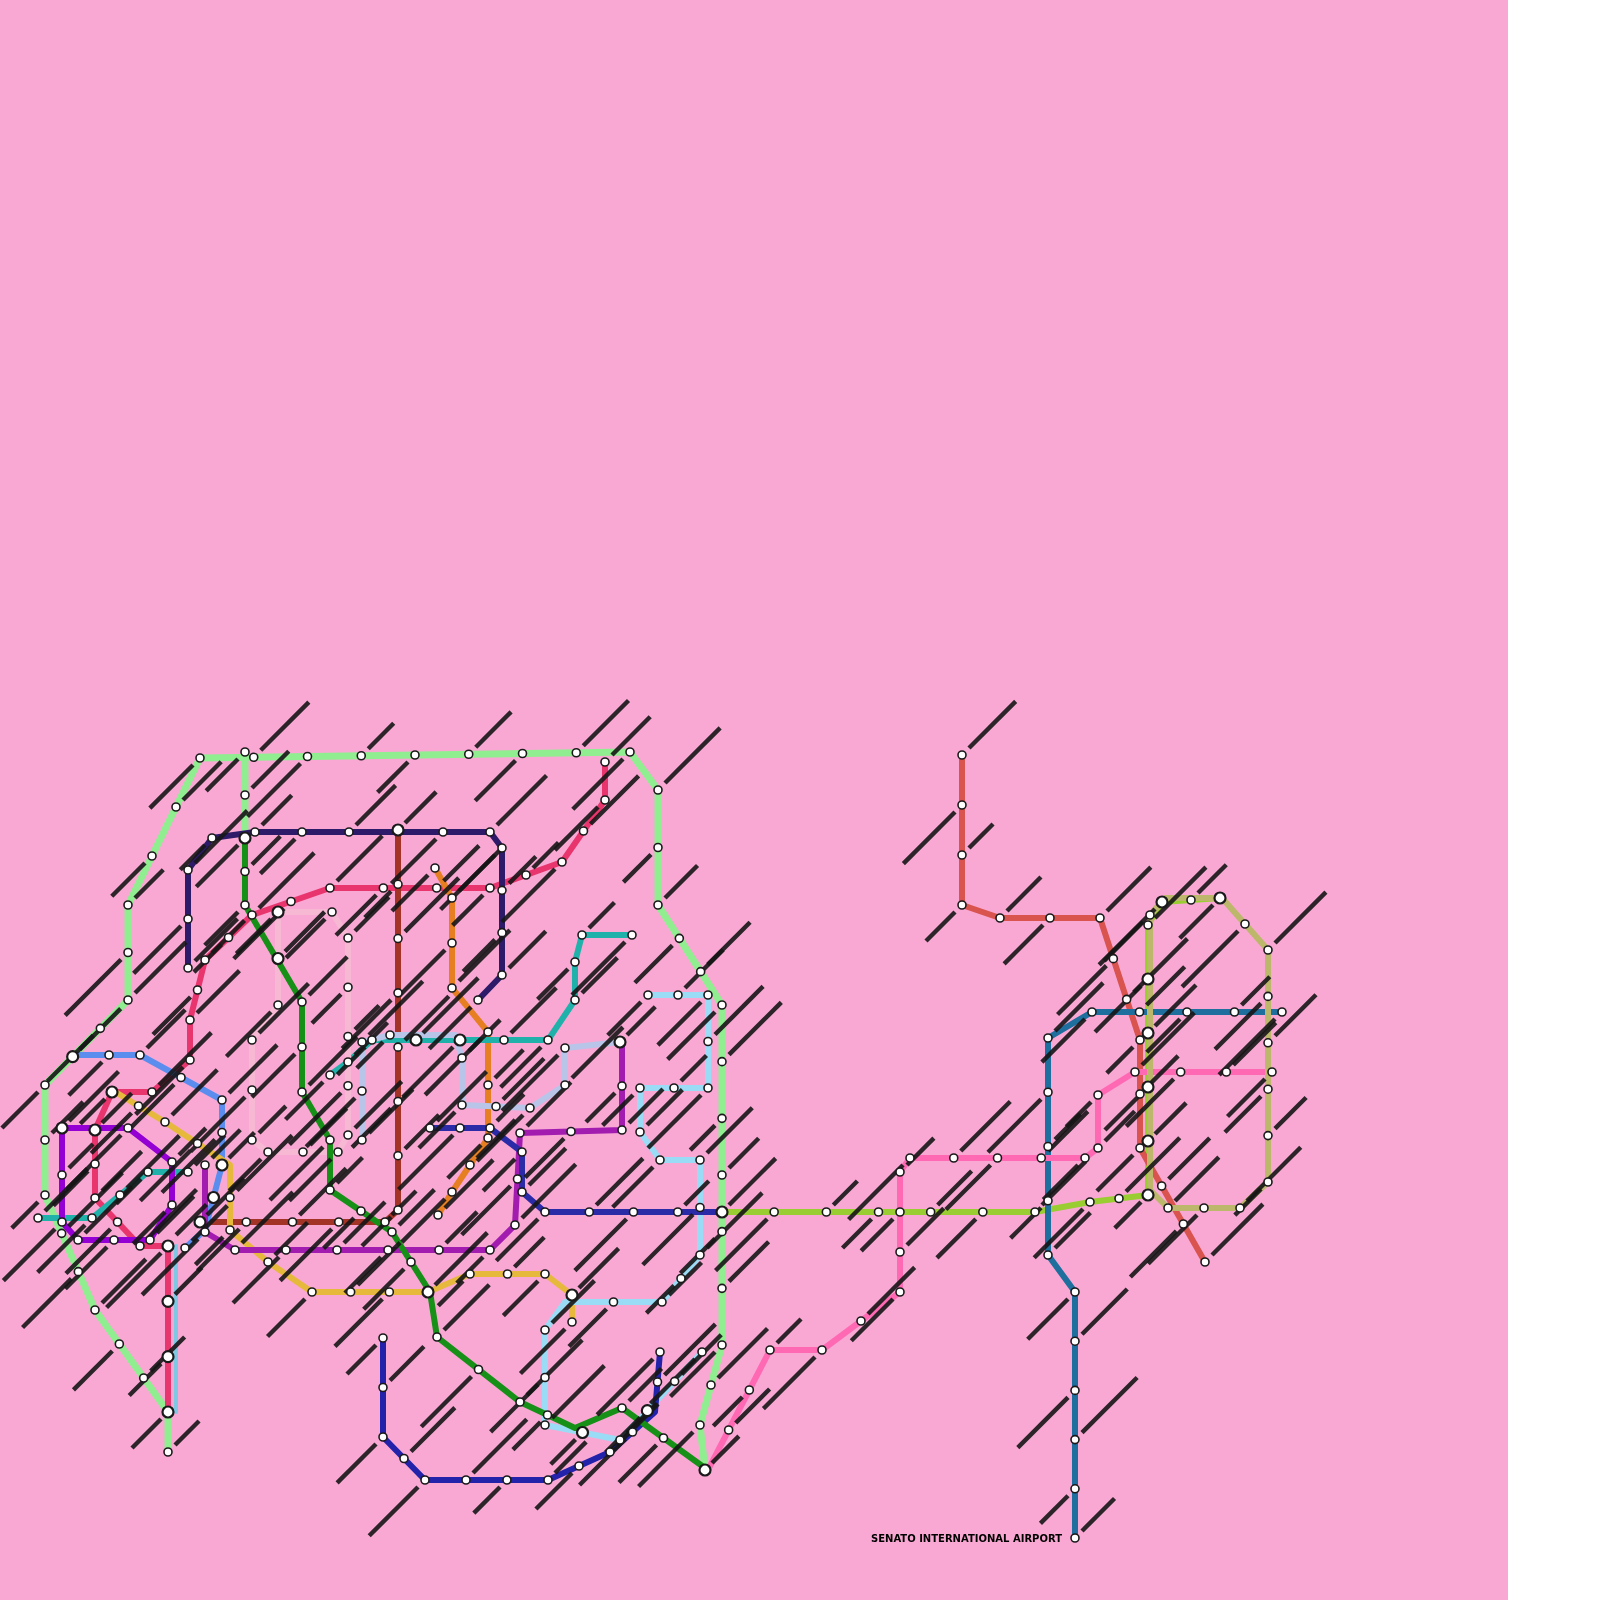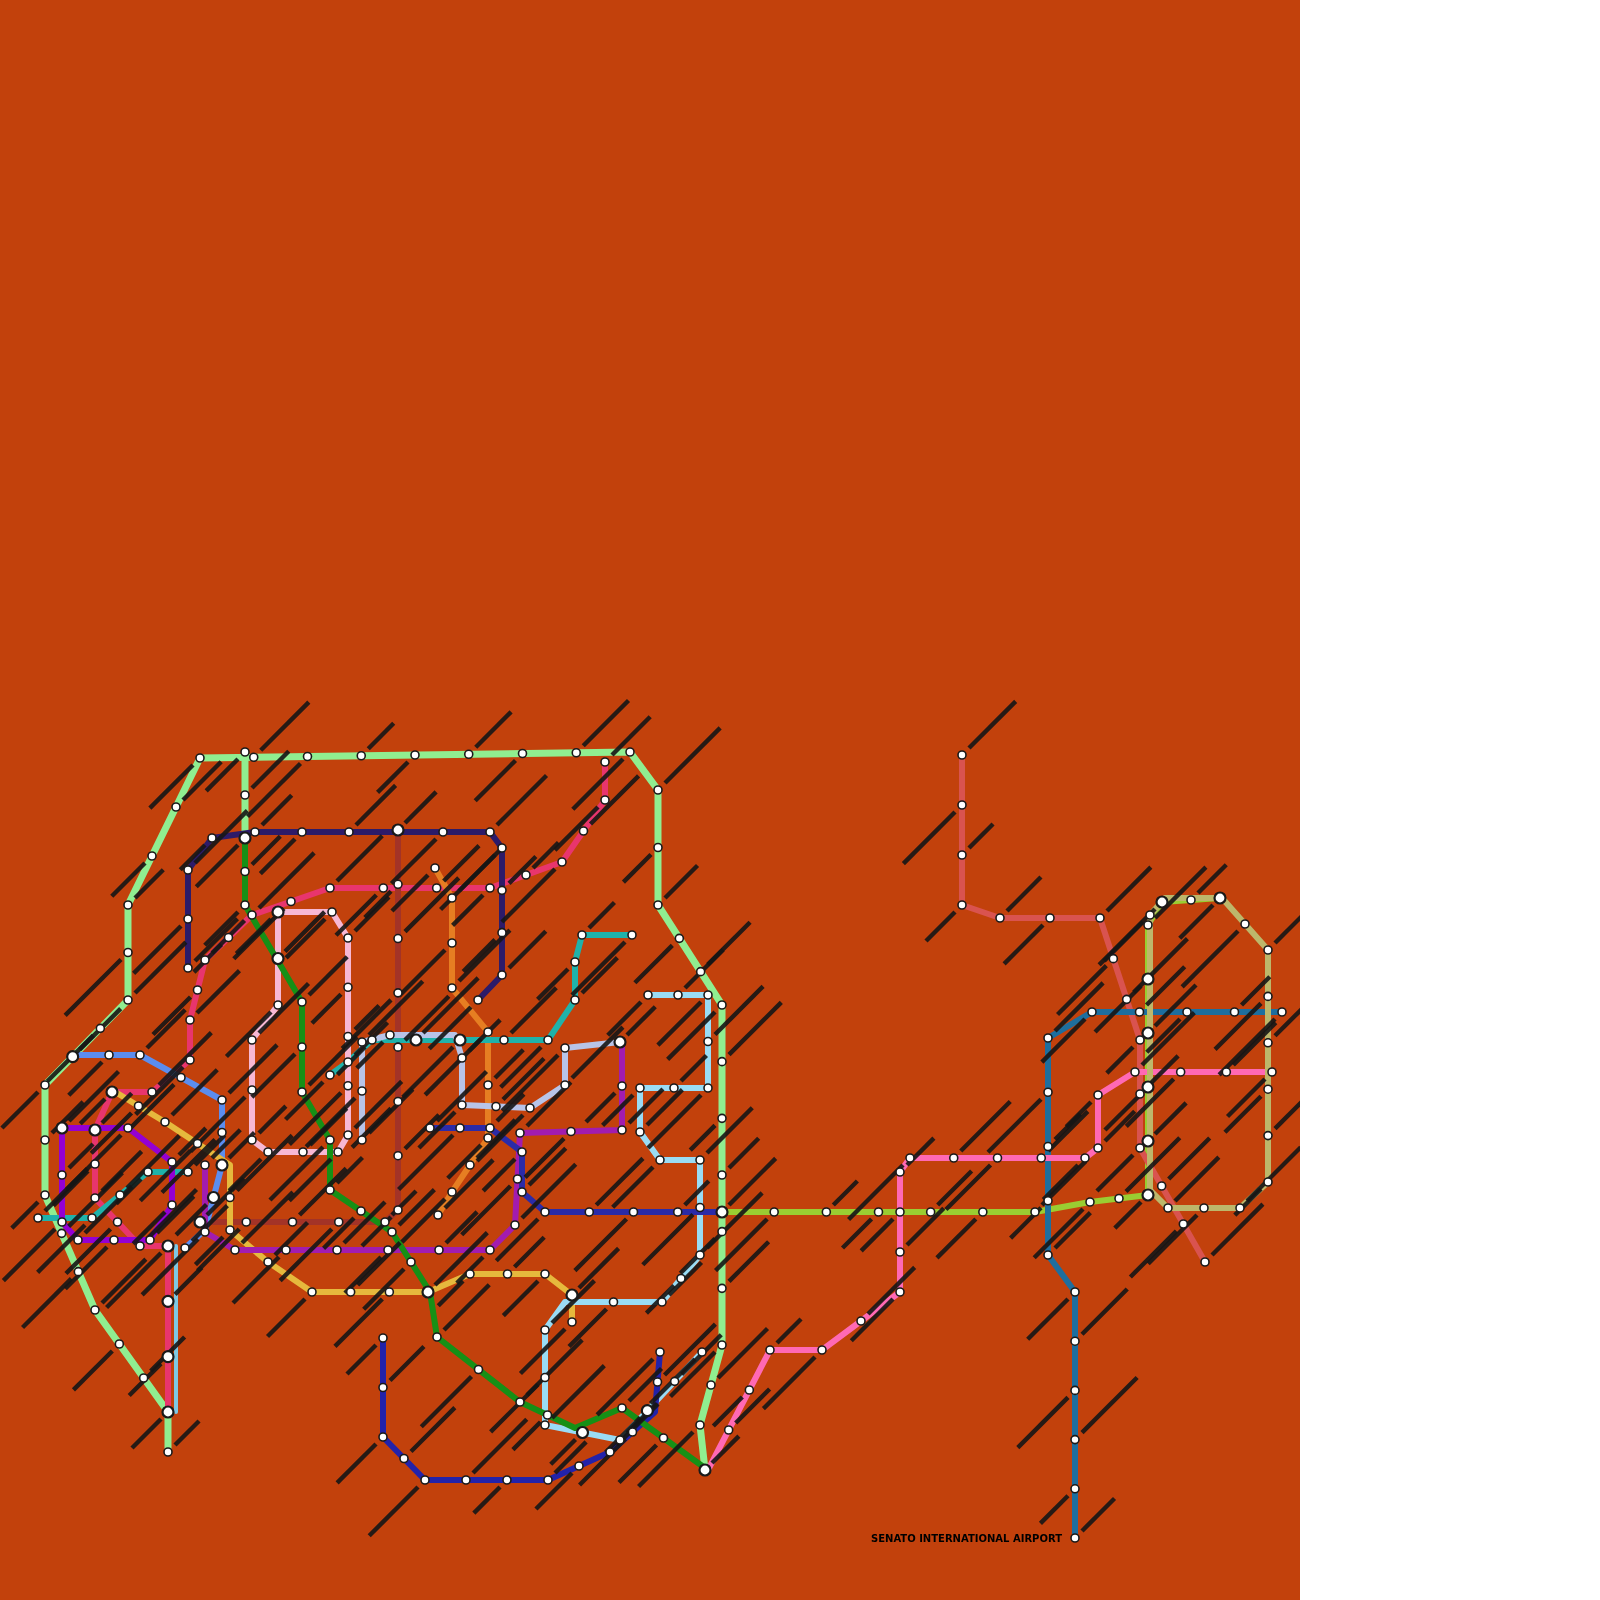--- a/index.html
+++ b/index.html
@@ -1,16 +1,16 @@
 <!DOCTYPE html>
 <html><head>
 <meta charset="utf-8">
 <style>
   html,body{margin:0;padding:0;background:#ffffff;}
-  .stage{position:relative;width:1300px;height:1600px;background:#c2410c;overflow:hidden;}
+  .stage{position:relative;width:1508px;height:1600px;background:#f9a8d4;overflow:hidden;}
   svg{display:block;}
 </style>
 </head>
 <body>
 
 <div class="stage">
   <svg width="1600" height="1600" viewBox="0 0 1600 1600" xmlns="http://www.w3.org/2000/svg">
       <polyline points="168,1452 168,1412 95,1310 45,1195 45,1085 128,1000 128,905 200,758 630,752 658,790 658,905 722,1005 722,1345 700,1425 705,1470" fill="none" stroke="#90EE90" stroke-width="7" stroke-linejoin="round" stroke-linecap="round"></polyline>
       <polyline points="245,752 245,838" fill="none" stroke="#90EE90" stroke-width="7" stroke-linejoin="round" stroke-linecap="round"></polyline>
       <polyline points="722,1212 1035,1212 1090,1202 1148,1195 1148,925 1162,902 1220,898" fill="none" stroke="#9ACD32" stroke-width="6" stroke-linejoin="round" stroke-linecap="round"></polyline>

